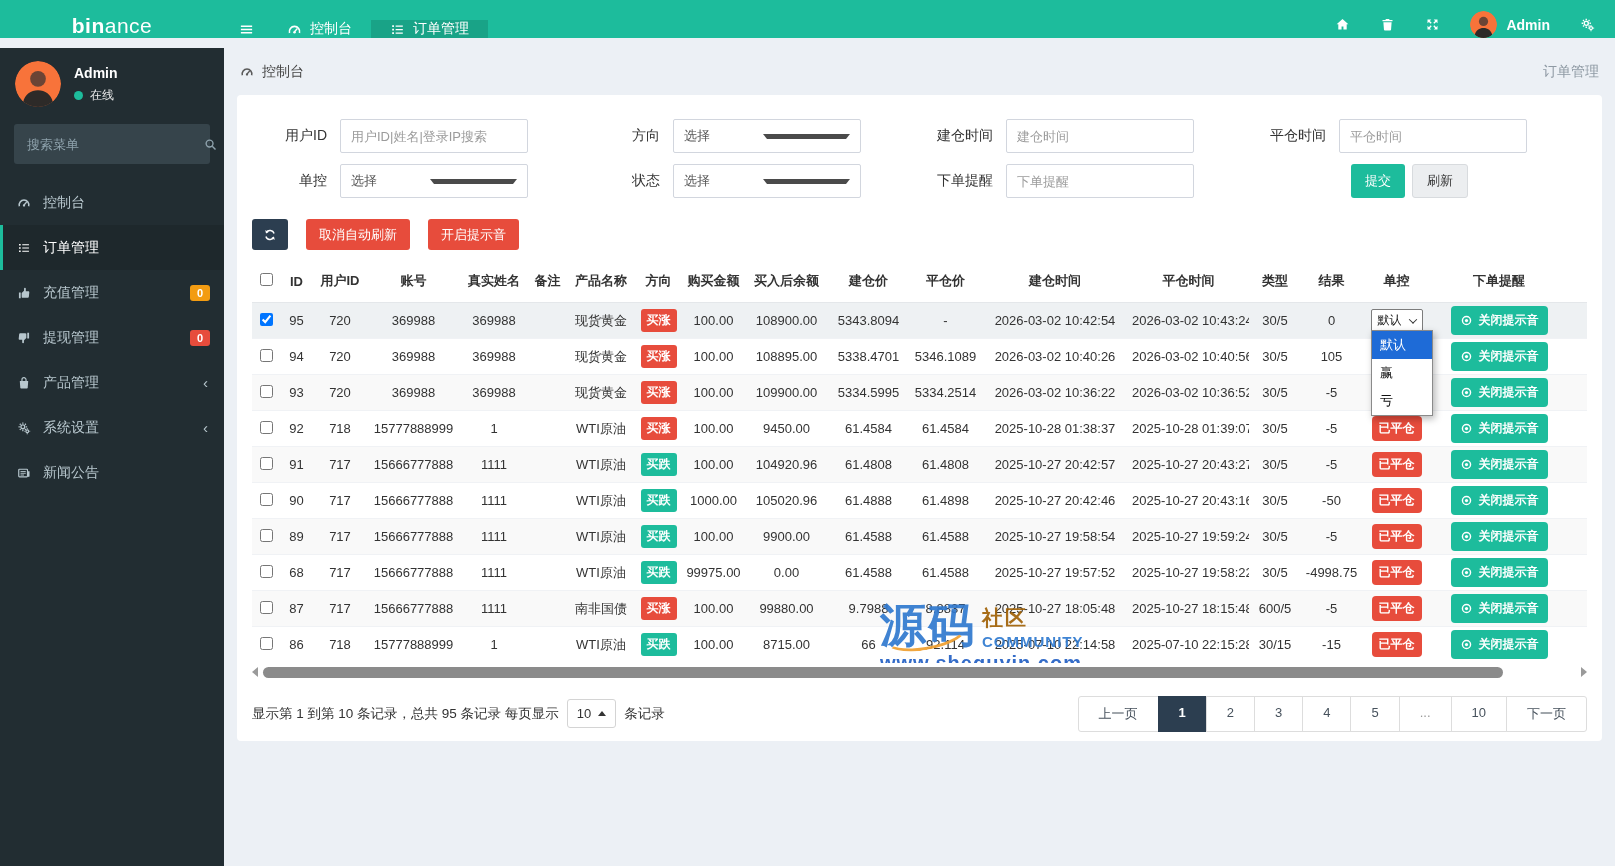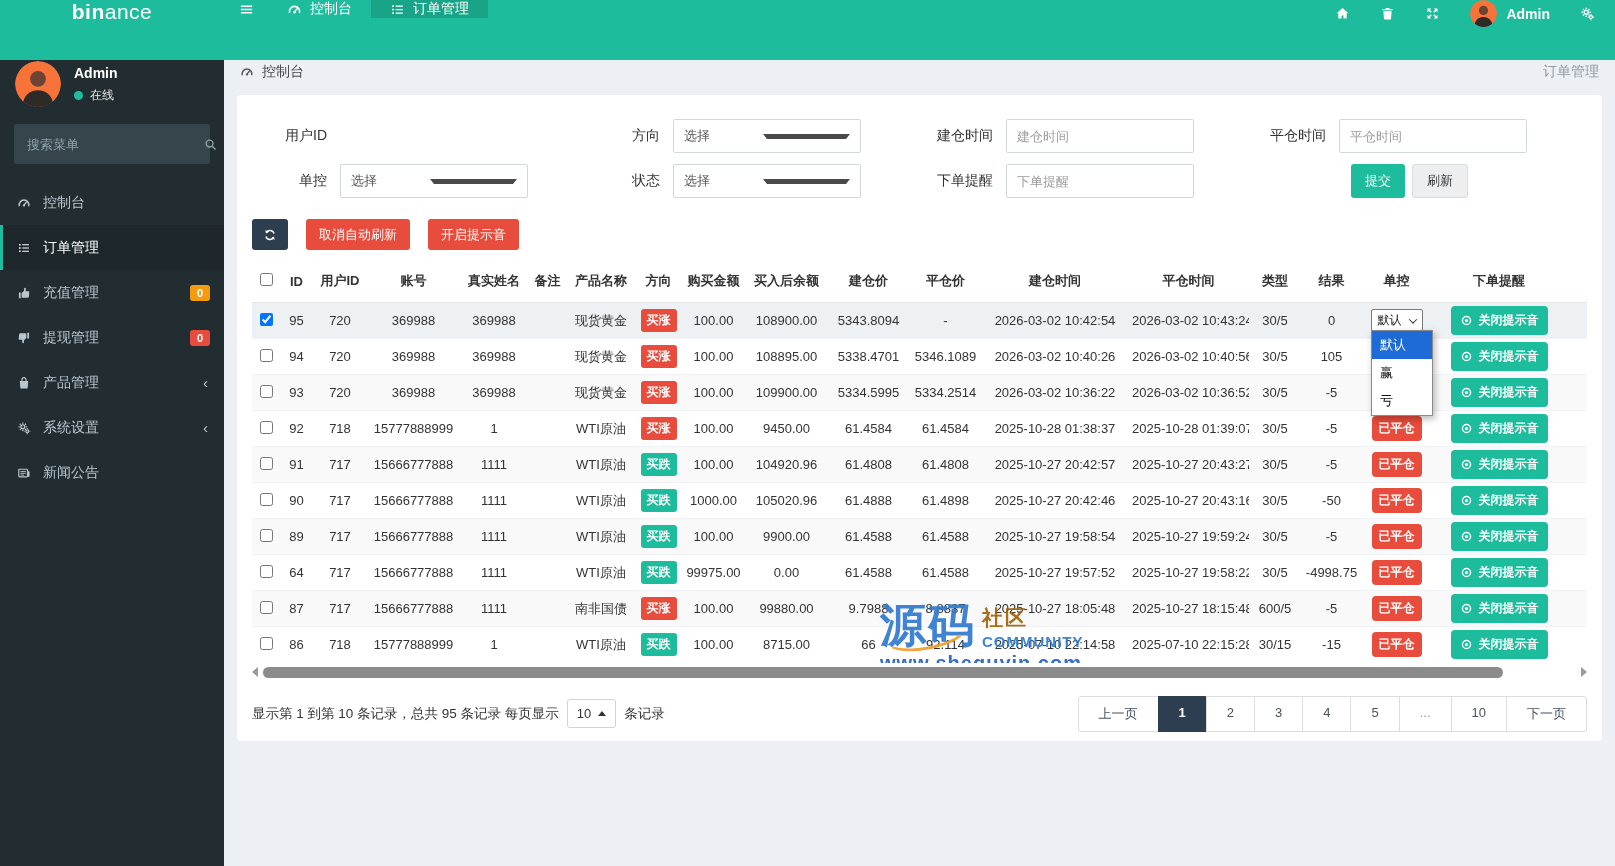--- a/index.html
+++ b/index.html
@@ -4,21 +4,21 @@
 <style>
   * { margin:0; padding:0; box-sizing:border-box; }
   html,body { width:1615px; height:866px; overflow:hidden; }
   body { font-family:"Liberation Sans","DejaVu Sans",sans-serif; background:#ecf0f5; color:#333; }
   svg { display:block; }
   .icon { display:inline-flex; align-items:center; justify-content:center; }
   .icon svg { width:1em; height:1em; }
   [data-icon] svg { width:1em; height:1em; }
 
   
-  .navbar { position:fixed; top:0; left:0; right:0; height:60px; background:#1dbc9c; display:flex; align-items:flex-start; z-index:50; }
+  .navbar { position:fixed; top:0; left:0; right:0; height:38px; background:#1dbc9c; display:flex; align-items:flex-end; z-index:50; }
   .brand { width:224px; color:#fff; font-size:21px; display:flex; align-items:center; justify-content:center; letter-spacing:.5px; }
   .brand .b { font-weight:bold; }
   .nav-left { display:flex; align-items:stretch; }
   .menu-toggle { width:44px; display:flex; align-items:center; justify-content:center; color:#fff; font-size:15px; }
   .nav-tab { display:flex; align-items:center; gap:8px; padding:0 19px; color:#fff; font-size:14px; cursor:default; }
   .nav-tab .icon { font-size:15px; }
   .nav-tab.active { background:rgba(0,0,0,0.13); }
   .nav-right { margin-left:auto; display:flex; align-items:center; gap:30px; padding-right:20px; color:#fff; }
   .nav-ico { font-size:15px; color:#fff; display:flex; }
   .nav-user { display:flex; align-items:center; gap:9px; font-size:14px; font-weight:bold; }
@@ -311,20 +311,21 @@
         </span>
       <span>控制台</span>
     </div>
     <div class="bc-right">订单管理</div>
   </div>
 
   <section class="panel">
     <div class="filter-row" id="filter-row1">
         <div class="filter-group">
           <label class="filter-label">用户ID</label>
+          <input class="filter-control" type="text" placeholder="用户ID|姓名|登录IP搜索" style="">
         </div>
         <div class="filter-group">
           <label class="filter-label">方向</label>
           <div class="filter-control select-box">
             <span>选择</span>
             <span class="caret-down"></span>
           </div>
         </div>
         <div class="filter-group">
           <label class="filter-label">建仓时间</label>
@@ -621,21 +622,21 @@
                       <circle cx="12" cy="12" r="7.5" fill="none" stroke="currentColor" stroke-width="2.6"></circle>
                       <circle cx="12" cy="12" r="3" fill="currentColor"></circle>
                     </svg>
                   </span>
                   <span>关闭提示音</span>
                 </button></td>
               <td></td>
             </tr>
             <tr>
               <td><input type="checkbox" style=""></td>
-              <td>64</td>
+              <td>68</td>
               <td>717</td>
               <td>15666777888</td>
               <td>1111</td>
               <td></td>
               <td>WTI原油</td>
               <td><span class="badge-dir dir-down">买跌</span></td>
               <td>99975.00</td>
               <td>0.00</td>
               <td>61.4588</td>
               <td>61.4588</td>

